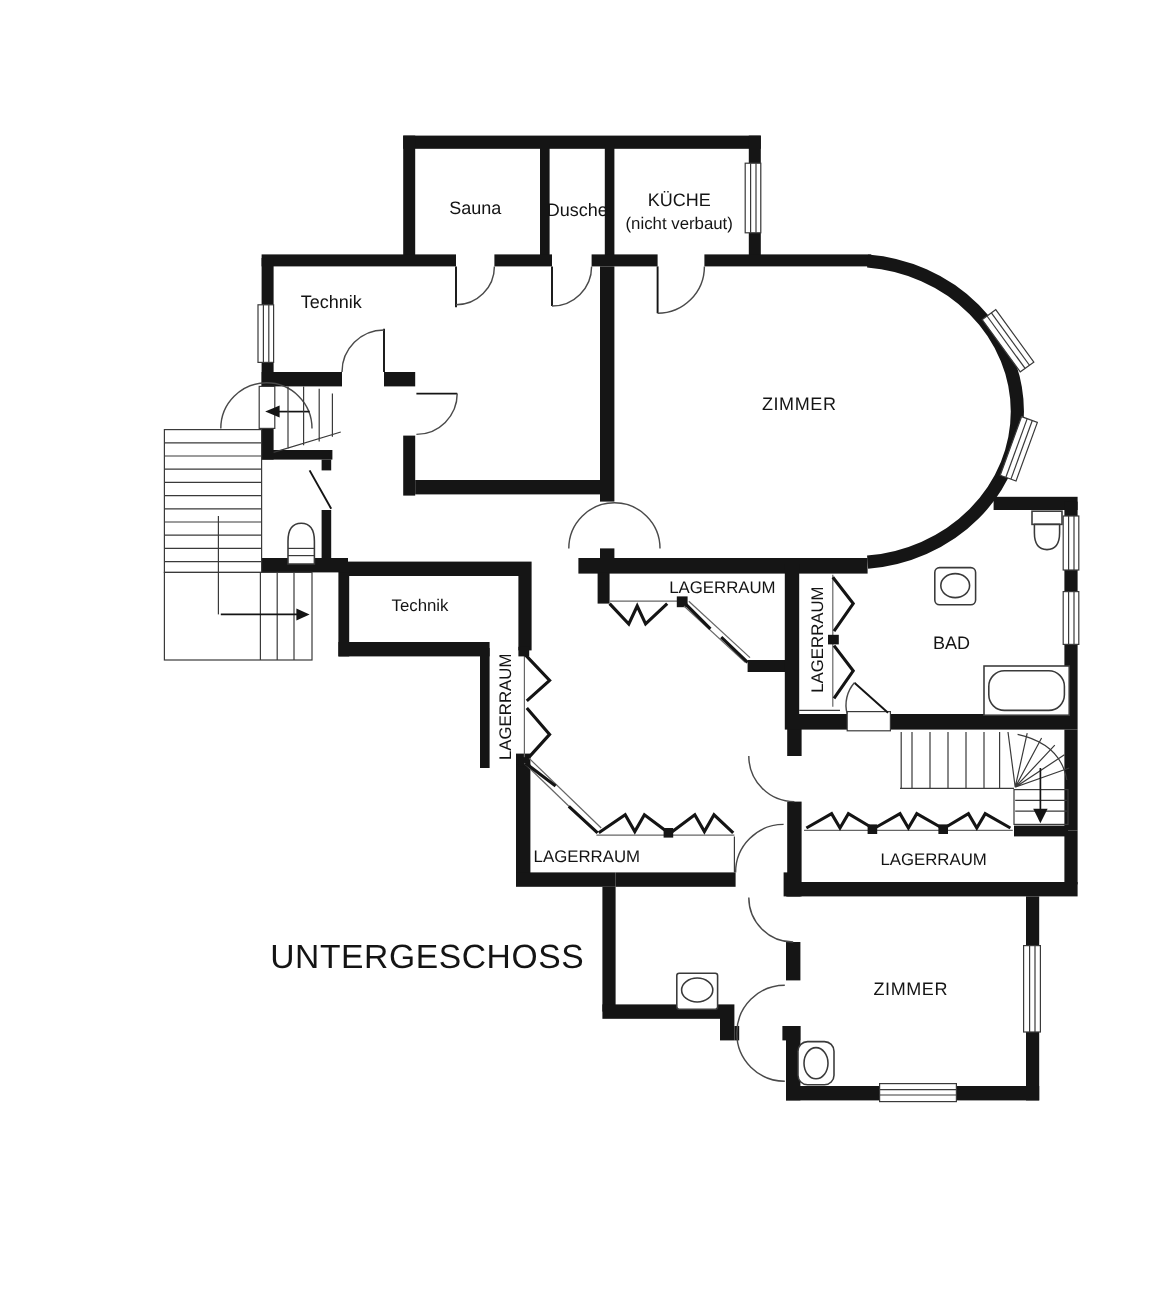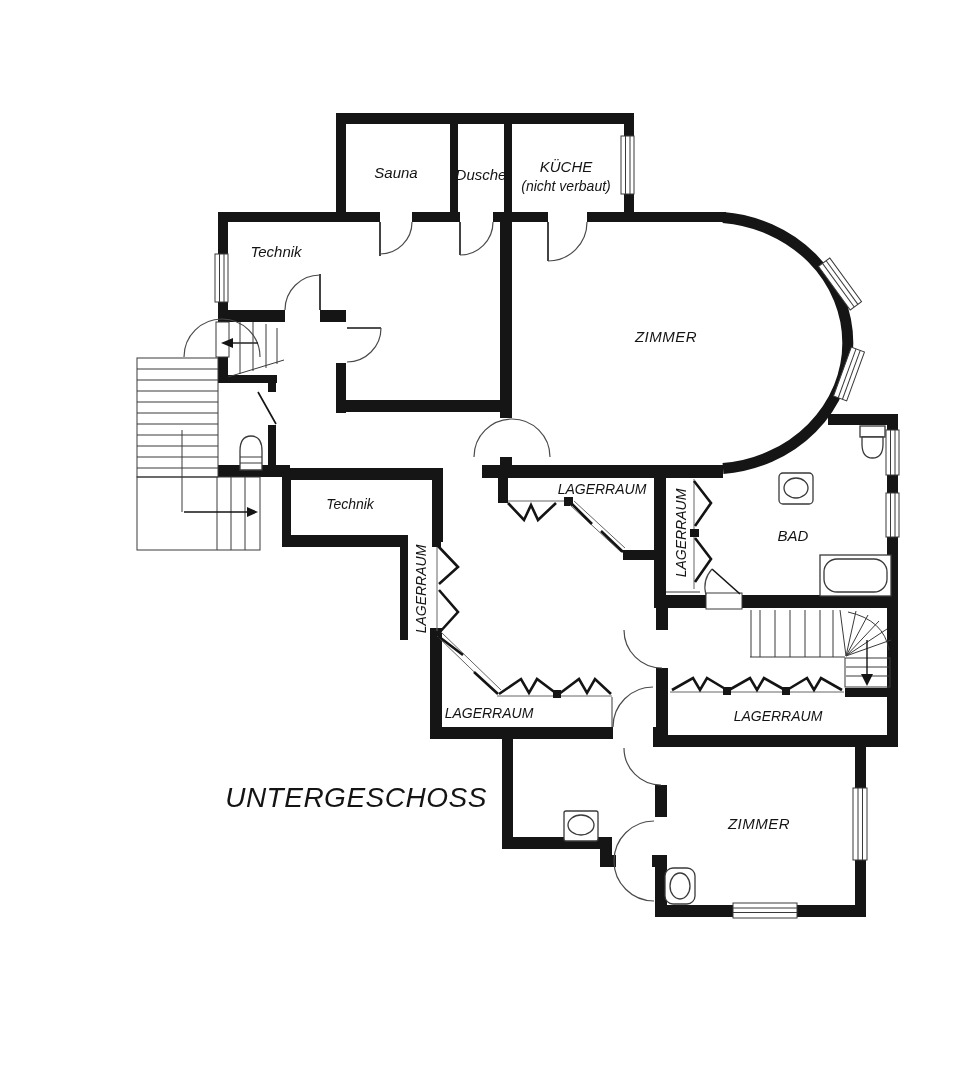--- a/index.html
+++ b/index.html
@@ -1,17 +1,17 @@
 <!DOCTYPE html>
 <html><head>
 <meta charset="utf-8">
 <style>
   html,body{margin:0;padding:0;background:#ffffff;}
   .stage{position:relative;width:969px;height:1080px;background:#fff;overflow:hidden;
-         font-family:"Liberation Sans", sans-serif;font-style:italic;}
+         font-family:"Liberation Sans", sans-serif;}
   svg{position:absolute;left:0;top:0;}
   text{fill:#141414;font-family:"Liberation Sans", sans-serif;}
   .lbl{font-size:15px;}
   .lbl-sm{font-size:14px;}
   .title{font-size:28px;letter-spacing:.5px;}
   .wall{fill:#151515;}
   .curve{fill:none;stroke:#151515;stroke-width:11;}
   .thin{stroke:#3a3a3a;stroke-width:1;fill:none;}
   .arc{stroke:#4a4a4a;stroke-width:1.2;fill:none;}
   .leaf{stroke:#141414;stroke-width:1.6;fill:none;}

